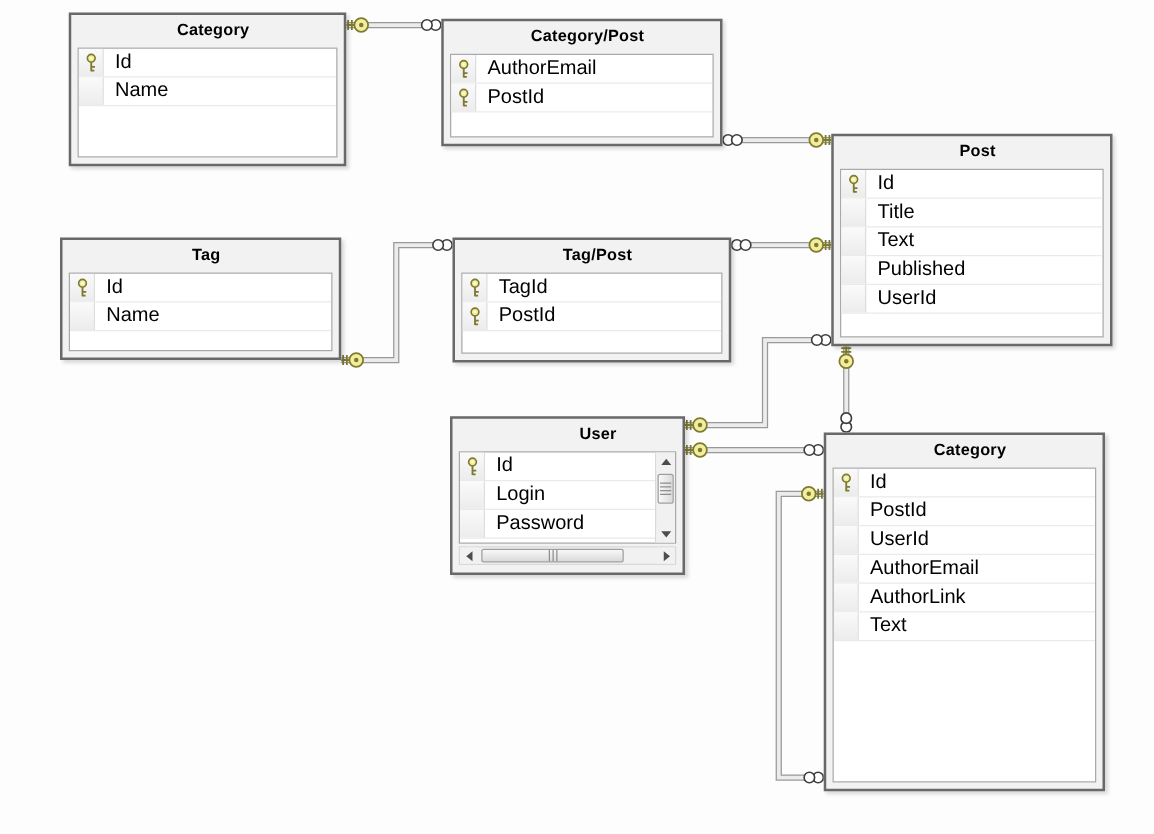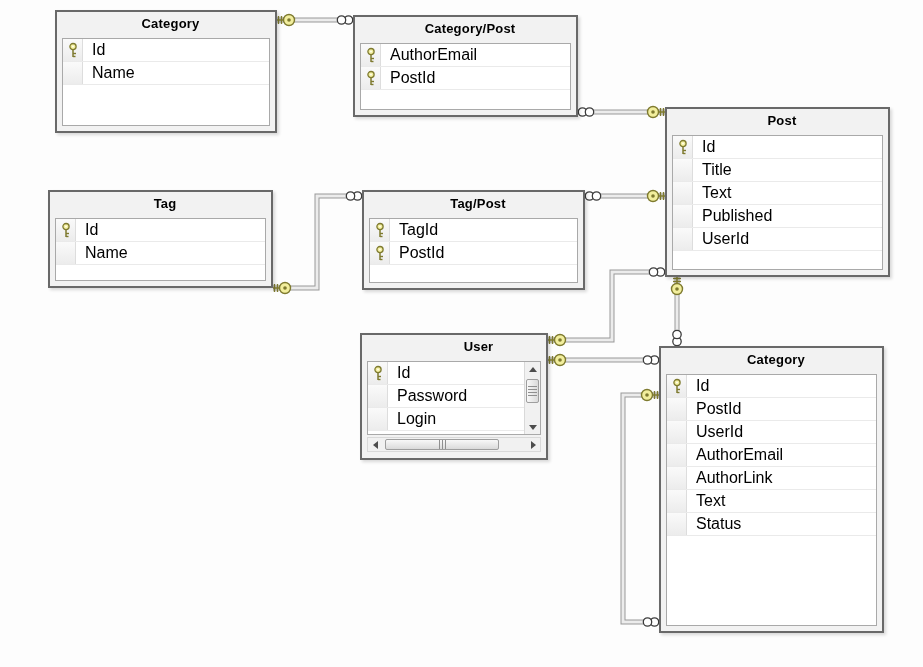--- a/index.html
+++ b/index.html
@@ -303,25 +303,25 @@
                 <circle cx="6" cy="4.6" r="1" fill="#fffdf0"></circle>
                 <line x1="6" y1="7.7" x2="6" y2="15" stroke="#7e7a2f" stroke-width="1.5"></line>
                 <line x1="6" y1="11.5" x2="9" y2="11.5" stroke="#7e7a2f" stroke-width="1.4"></line>
                 <line x1="6" y1="14.5" x2="8.5" y2="14.5" stroke="#7e7a2f" stroke-width="1.4"></line>
               </svg>
             </div>
             <div class="col-label">Id</div>
           </div>
           <div class="row">
             <div class="icon-cell"></div>
+            <div class="col-label">Login</div>
+          </div>
+          <div class="row">
+            <div class="icon-cell"></div>
             <div class="col-label">Password</div>
-          </div>
-          <div class="row">
-            <div class="icon-cell"></div>
-            <div class="col-label">Login</div>
           </div>
           <div class="vscroll">
             <div class="sb-btn" style="top: 0px;">
               <div class="tri-up"></div>
             </div>
             <div class="sb-thumb" style="top: 17px; height: 22px; flex-direction: column;">
               <div class="grip-h"></div>
               <div class="grip-h"></div>
               <div class="grip-h"></div>
               <div class="grip-h"></div>
@@ -373,20 +373,16 @@
             <div class="col-label">AuthorEmail</div>
           </div>
           <div class="row">
             <div class="icon-cell"></div>
             <div class="col-label">AuthorLink</div>
           </div>
           <div class="row">
             <div class="icon-cell"></div>
             <div class="col-label">Text</div>
           </div>
-          <div class="row">
-            <div class="icon-cell"></div>
-            <div class="col-label">Status</div>
-          </div>
         </div>
       </div>
     </div>
 </div>
 
 </body></html>

